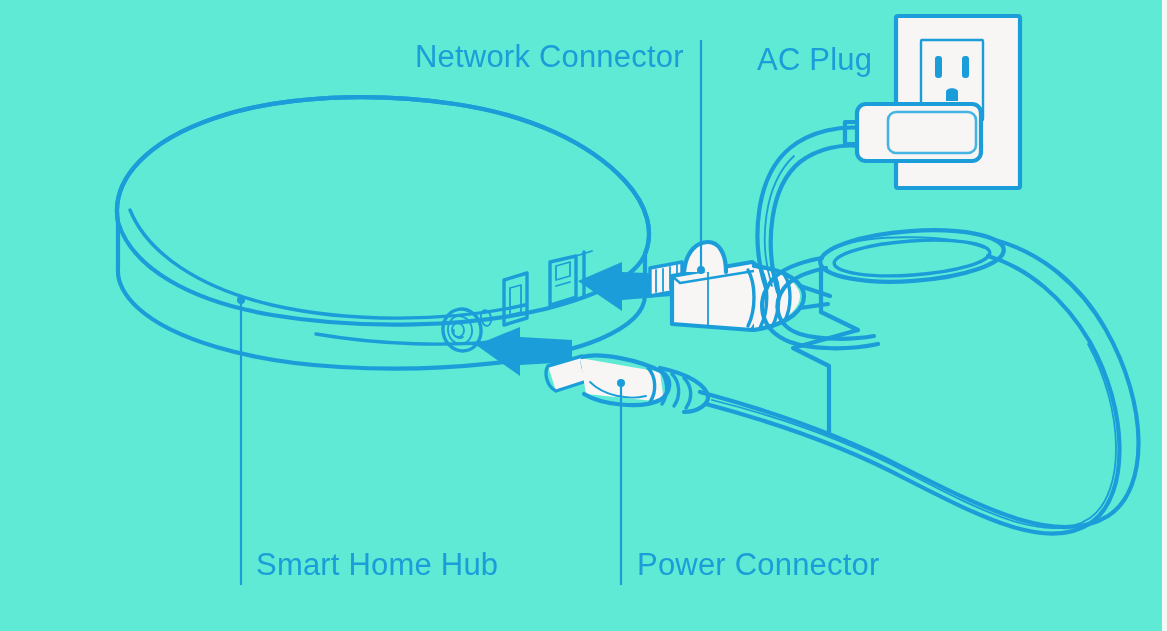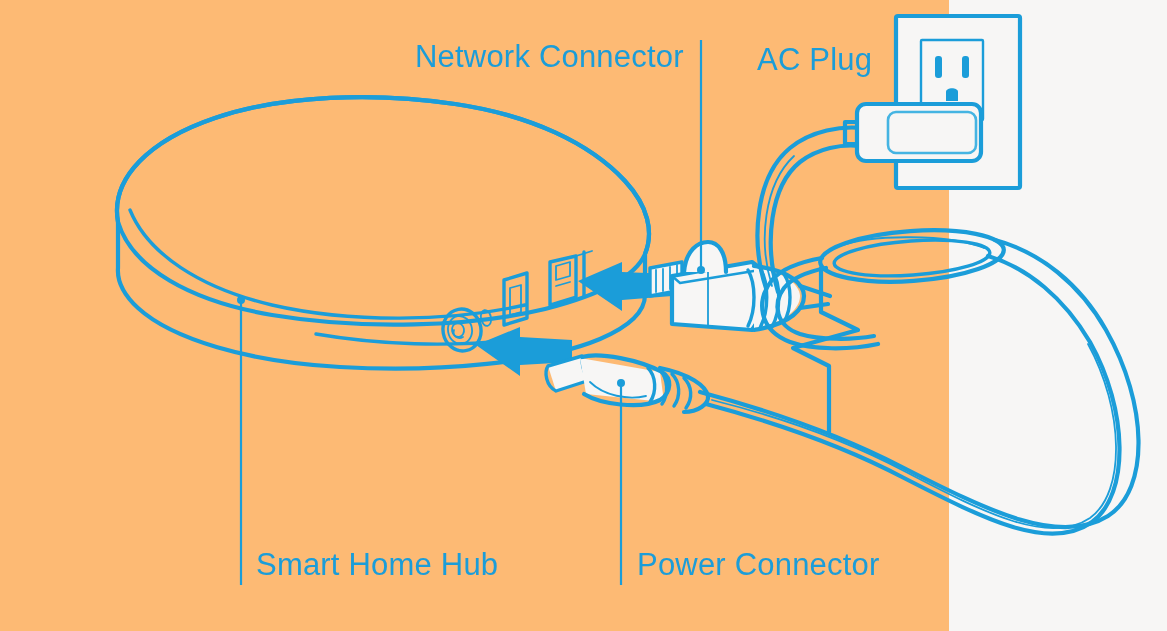--- a/index.html
+++ b/index.html
@@ -9,23 +9,23 @@
     background: #f7f6f5;
   }
   body {
     width: 1167px;
     height: 631px;
     overflow: hidden;
     font-family: "Liberation Sans", sans-serif;
   }
   #diagram-root {
     position: relative;
-    width: 949px;
+    width: 1162px;
     height: 631px;
-    background: #fdba74;
+    background: #5eead4;
   }
   #diagram-svg {
     position: absolute;
     inset: 0;
     width: 1167px;
     height: 631px;
     display: block;
   }
   .label-text {
     font-family: "Liberation Sans", sans-serif;

